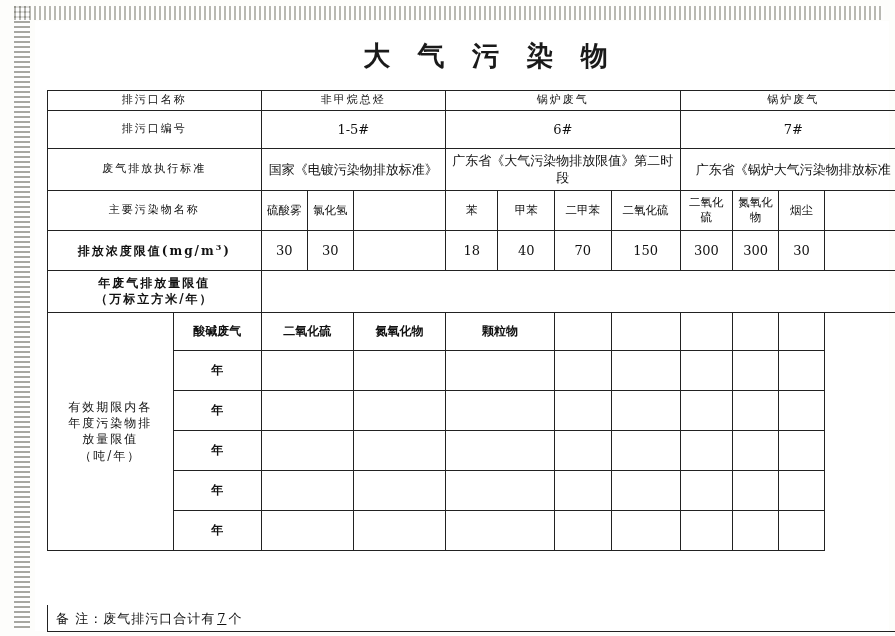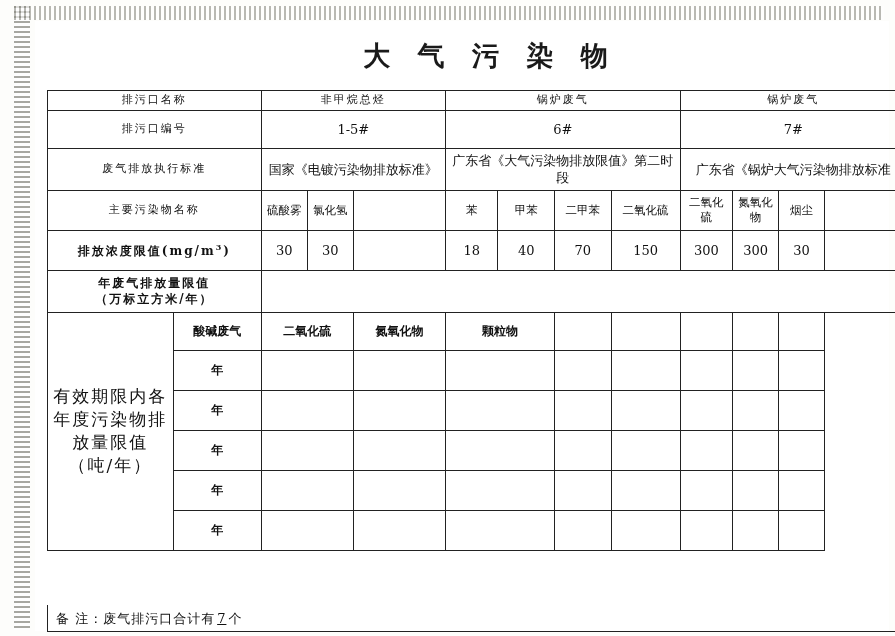--- a/index.html
+++ b/index.html
@@ -93,21 +93,21 @@
   }
   .tiny {
     font-size: 11.5px;
     letter-spacing: 0;
   }
   .h40 { height: 40px; }
   .h38 { height: 38px; }
   .h42 { height: 42px; }
   .vcenter-label {
     letter-spacing: 2px;
-    font-size: 17px;
+    font-size: 12px;
     line-height: 1.9;
   }
   .note {
     position: absolute;
     left: 47px;
     top: 605px;
     width: 860px;
     border: 1px solid #222;
     border-top: none;
     height: 27px;

